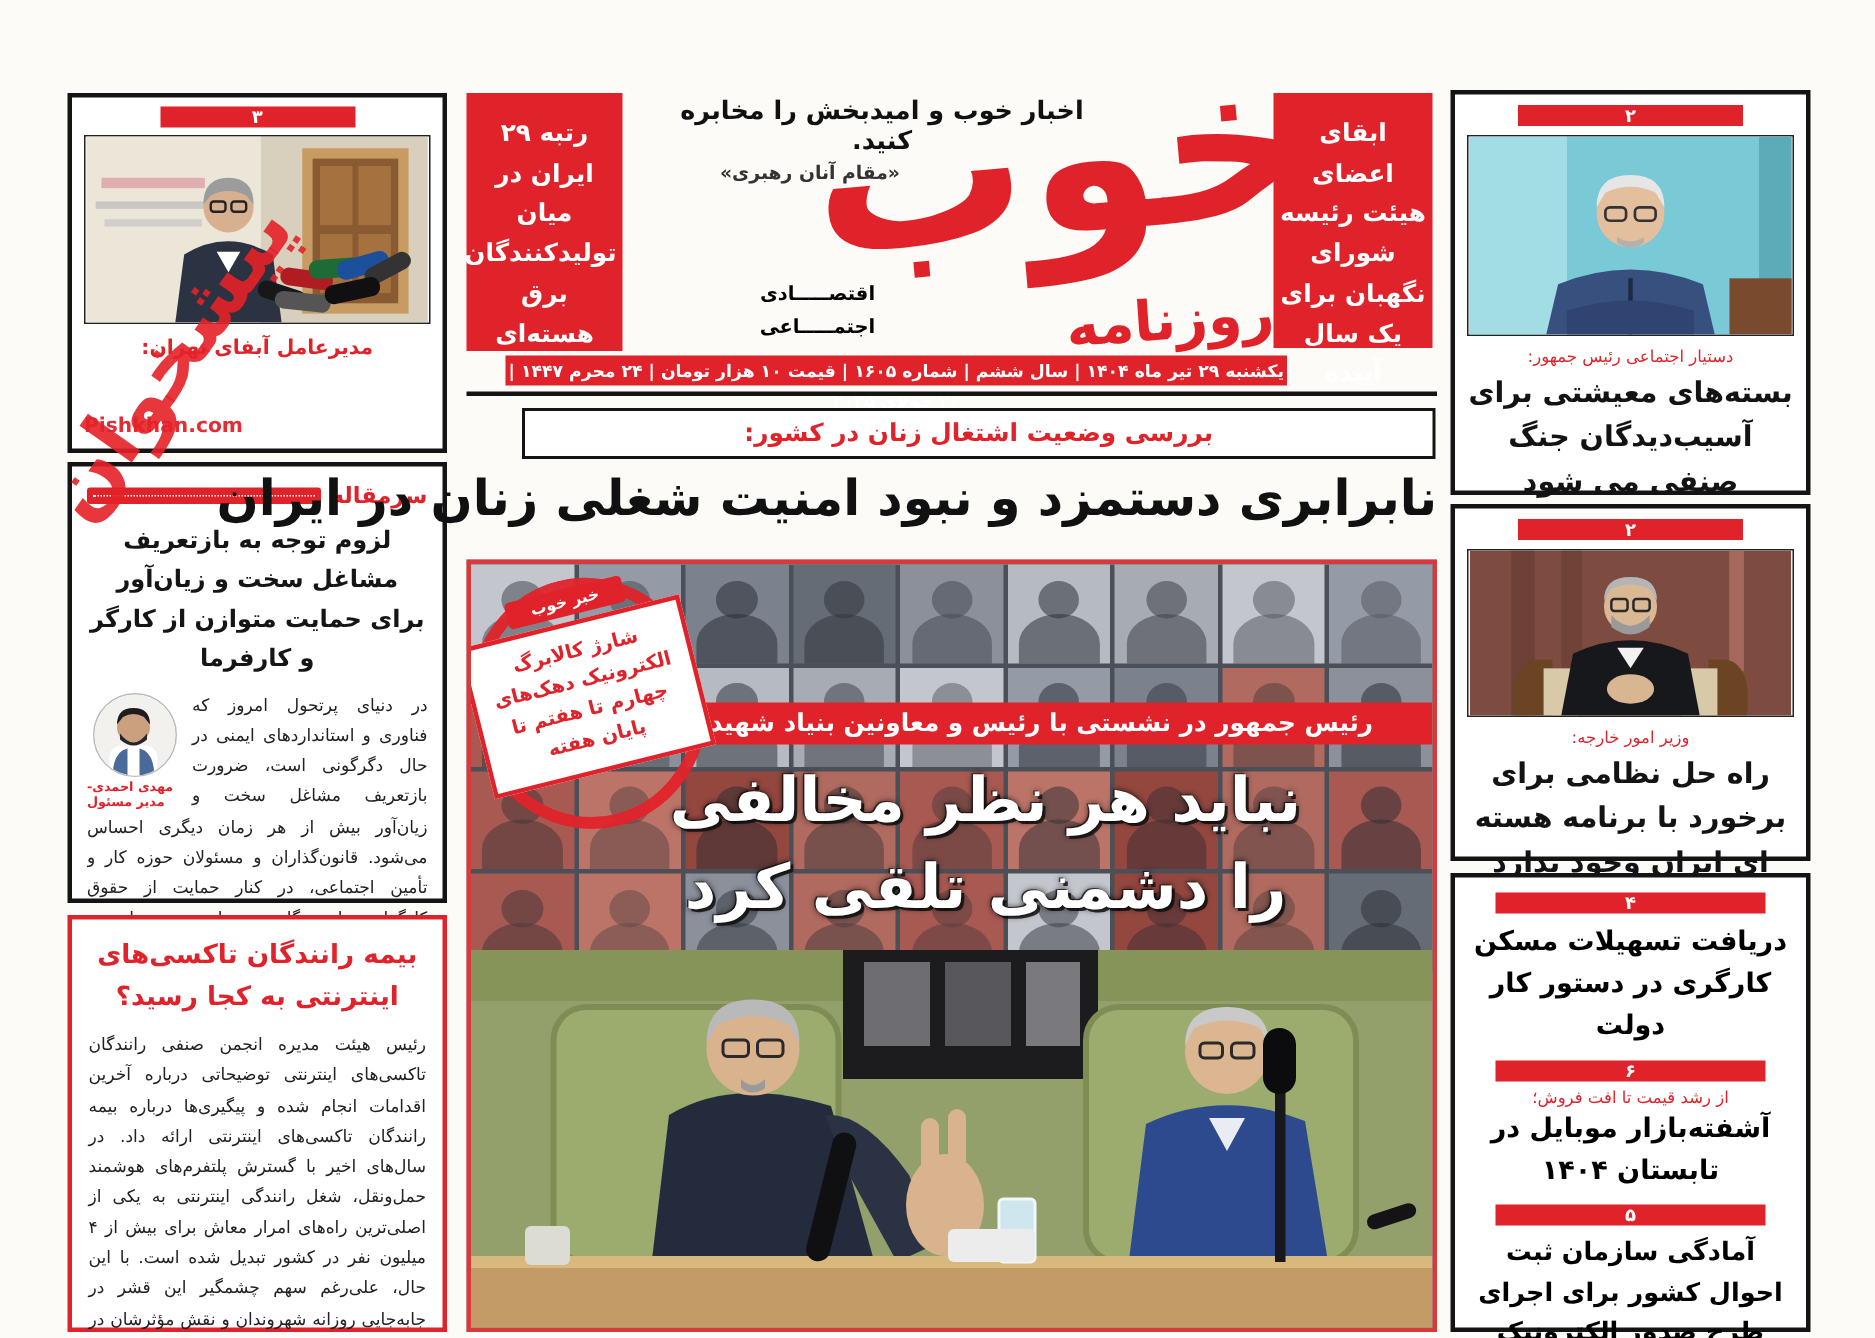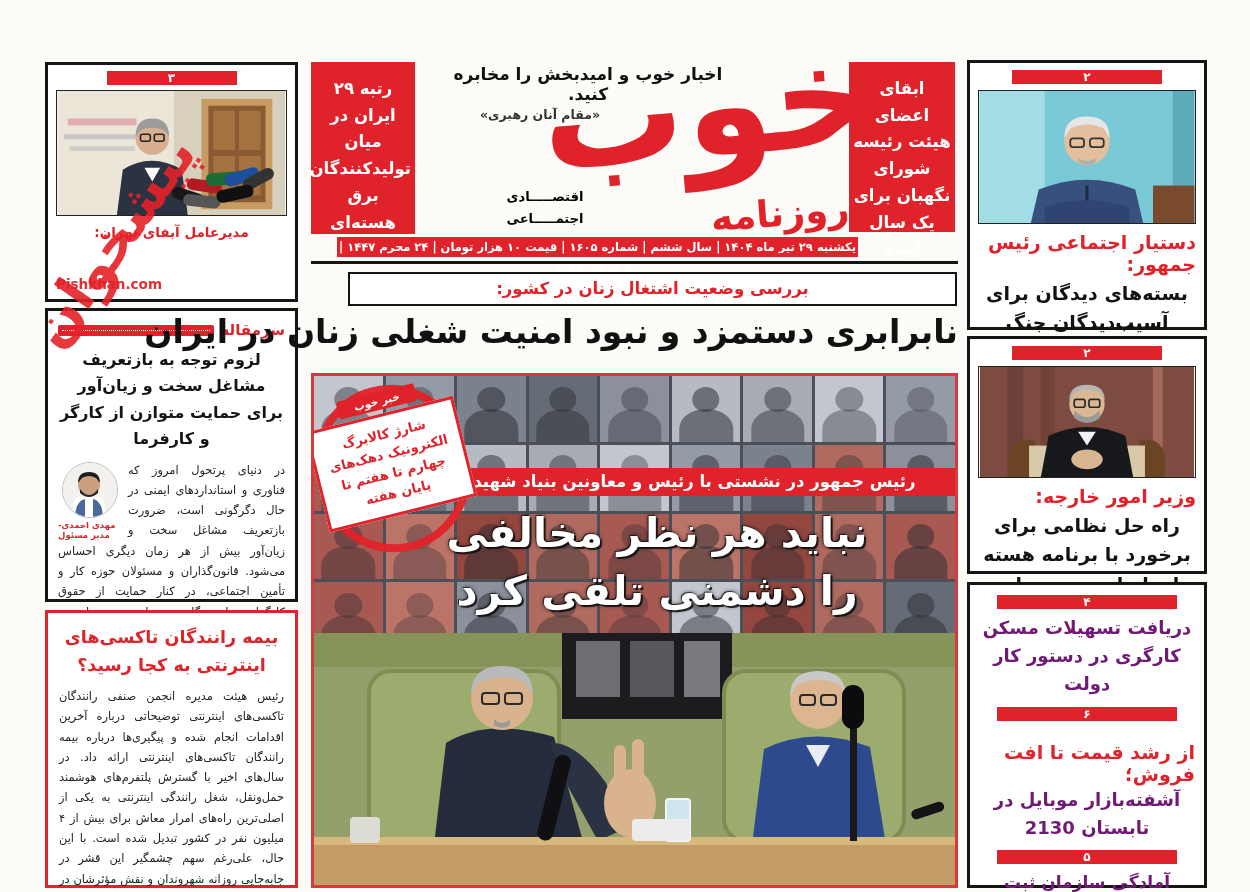--- a/index.html
+++ b/index.html
@@ -65,23 +65,23 @@
   .ed-label{color:var(--red);font-weight:bold;font-size:15px;white-space:nowrap;}
   .ed-bar{flex:1;height:11px;background:var(--red);border-radius:2px;position:relative;}
   .ed-bar::after{content:'';position:absolute;left:4px;right:4px;top:5px;border-top:1.5px dotted #fff;}
   .author{float:left;width:64px;margin:2px 6px 0 0;text-align:left;}
   .author .pic{width:56px;height:56px;border-radius:50%;overflow:hidden;border:1.5px solid #bbb;margin:0 auto;}
   .author .cap{color:var(--red);font-weight:bold;font-size:8.5px;margin-top:2px;}
 
   .photo-frame{border:1.5px solid #222;display:block;}
 
   
-  .rc-kick{color:var(--red);font-weight:bold;font-size:19px;margin-top:7px;}
+  .rc-kick{color:var(--red);font-weight:normal;font-size:11px;text-align:center;margin-top:7px;}
   .rc-hl{font-size:19px;font-weight:bold;color:#131313;text-align:center;line-height:1.55;margin-top:4px;}
-  .brief-hl{font-size:18px;font-weight:bold;color:#701a75;text-align:center;line-height:1.55;margin-top:5px;}
+  .brief-hl{font-size:18px;font-weight:bold;color:#000000;text-align:center;line-height:1.55;margin-top:5px;}
   .brief-bar{width:180px;height:14px;font-size:12px;line-height:14px;}
 
   
   .wm-fa{color:rgba(228,33,40,.9);font-size:56px;font-weight:bold;transform:rotate(-55deg);transform-origin:left top;white-space:nowrap;z-index:40;}
   .wm-en{color:rgba(228,33,40,.95);font-size:13.5px;font-weight:bold;direction:ltr;z-index:40;}
 </style>
 </head>
 <body>
 
 <div class="page">
@@ -351,21 +351,21 @@
       <path d="M52,134 L60,100 Q109,80 158,100 L166,134 Z" fill="#38507d"></path>
       <line x1="109" y1="96" x2="109" y2="134" stroke="#1d2a44" stroke-width="3"></line>
       <path d="M66,118 Q109,104 152,118 L152,134 L66,134 Z" fill="#2f4470"></path>
       <circle cx="109" cy="52" r="23" fill="#e3bf9d"></circle>
       <path d="M86,48 Q86,26 109,26 Q132,26 132,48 L126,38 Q109,30 92,38 Z" fill="#e6e6e6"></path>
       <rect x="92" y="48" width="14" height="9" rx="3" fill="none" stroke="#333" stroke-width="1.8"></rect>
       <rect x="112" y="48" width="14" height="9" rx="3" fill="none" stroke="#333" stroke-width="1.8"></rect>
       <path d="M100,68 Q109,74 118,68 L118,72 Q109,78 100,72 Z" fill="#b5b0aa"></path>
     </svg>
     <div class="rc-kick">دستیار اجتماعی رئیس جمهور:</div>
-    <div class="rc-hl">بسته‌های دیدگان برای آسیب‌دیدگان جنگ فراهم می شود</div>
+    <div class="rc-hl">بسته‌های معیشتی برای آسیب‌دیدگان جنگ صنفی می شود</div>
   </div>
 
   <div class="abs nbox" style="left:967px;top:336px;width:240px;height:238px;padding:7px 8px;">
     <div class="pagebar" style="width:150px;">۲</div>
     <svg class="photo-frame" style="margin:6px auto 0;" width="218" height="112" viewBox="0 0 218 112">
       <rect width="218" height="112" fill="#7d4b40"></rect>
       <rect x="28" y="0" width="16" height="112" fill="#6d4038"></rect>
       <rect x="62" y="0" width="14" height="112" fill="#714237"></rect>
       <rect x="176" y="0" width="10" height="82" fill="#a5685c"></rect>
       <path d="M30,112 Q26,78 44,74 L56,74 L56,112 Z" fill="#6b4423"></path>
@@ -385,22 +385,22 @@
     <div class="rc-hl">راه حل نظامی برای برخورد با برنامه هسته ای ایران وجود ندارد</div>
   </div>
 
   <div class="abs nbox" style="left:967px;top:582px;width:240px;height:306px;padding:10px 9px;">
     <div>
       <div class="pagebar brief-bar">۴</div>
       <div class="brief-hl">دریافت تسهیلات مسکن کارگری در دستور کار دولت</div>
     </div>
     <div style="margin-top:9px;">
       <div class="pagebar brief-bar">۶</div>
-      <div class="rc-kick" style="margin-top:20px;">از رشد قیمت تا افت فروش؛</div>
-      <div class="brief-hl" style="margin-top:1px;">آشفته‌بازار موبایل در تابستان 2130</div>
+      <div class="rc-kick" style="margin-top:4px;">از رشد قیمت تا افت فروش؛</div>
+      <div class="brief-hl" style="margin-top:1px;">آشفته‌بازار موبایل در تابستان ۱۴۰۴</div>
     </div>
     <div style="margin-top:9px;">
       <div class="pagebar brief-bar">۵</div>
       <div class="brief-hl" style="font-size:17px;">آمادگی سازمان ثبت احوال کشور برای اجرای طرح صدور الکترونیک گواهی انحصار وراثت</div>
     </div>
   </div>
 
 </div>
 
 </body></html>

